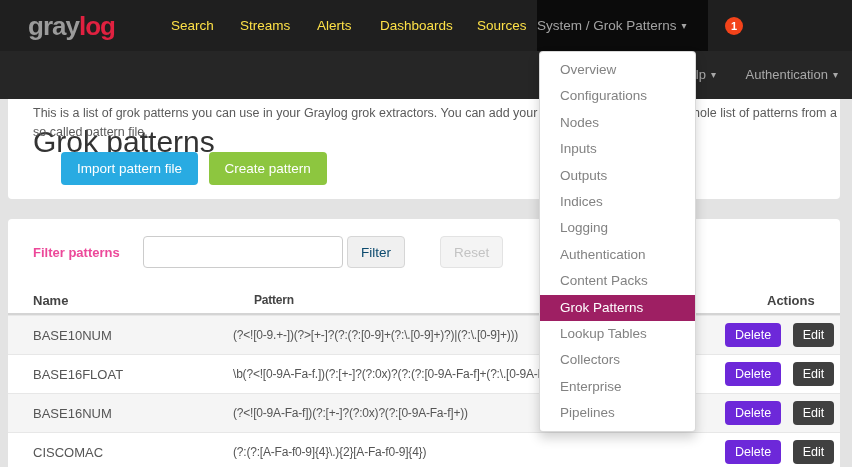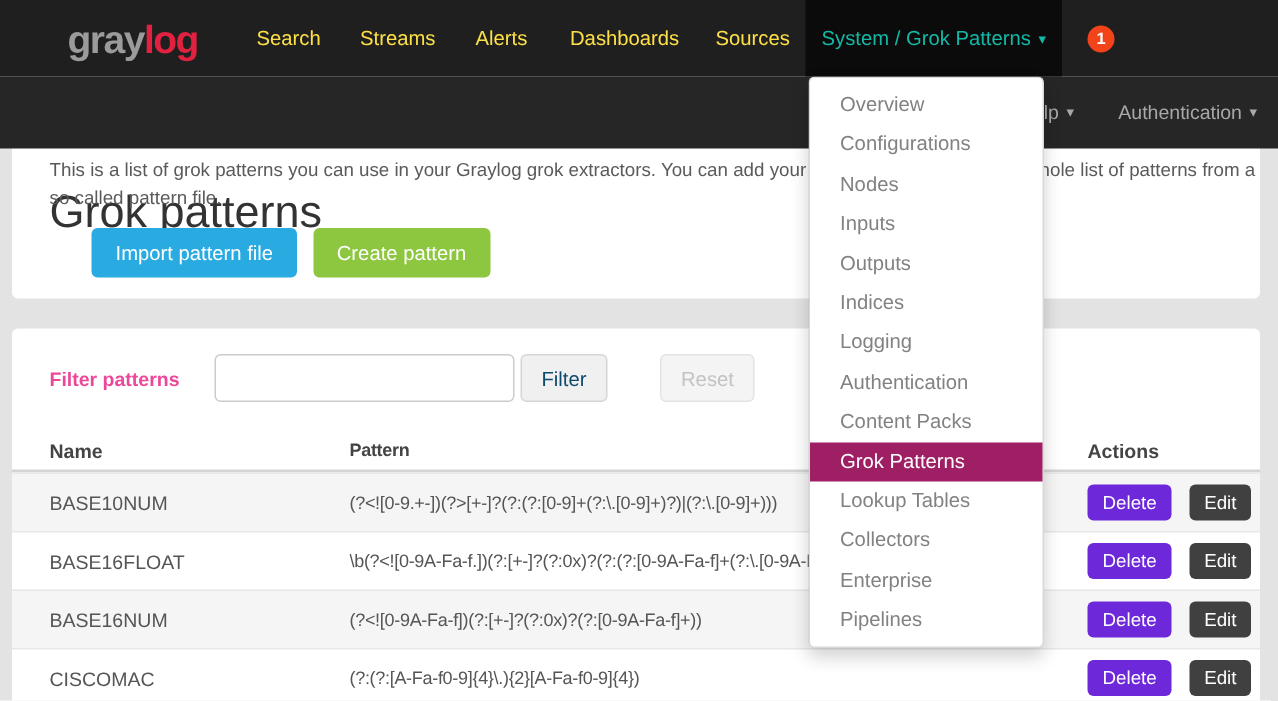--- a/index.html
+++ b/index.html
@@ -7,26 +7,26 @@
   body {
     position:relative; overflow:hidden;
     background:#e3e3e3;
     font-family:"Liberation Sans","DejaVu Sans",sans-serif;
     -webkit-font-smoothing:antialiased;
   }
   
   .navbar { position:absolute; left:0; top:0; width:852px; height:99px; z-index:10; }
   .nav-row1 { position:absolute; left:0; top:0; width:852px; height:51px; background:#1f1f1f; }
   .nav-row2 { position:absolute; left:0; top:51px; width:852px; height:48px; background:#262626; }
-  .logo { position:absolute; left:45px; top:11px; font-size:26px; font-weight:bold; letter-spacing:-1px; cursor:pointer; }
+  .logo { position:absolute; left:28px; top:11px; font-size:26px; font-weight:bold; letter-spacing:-1px; cursor:pointer; }
   .logo .lg-gray { color:#9b9b9b; }
   .logo .lg-red  { color:#e02140; }
   .nav-item { position:absolute; top:0; height:51px; line-height:51px; font-size:13.5px; color:#fde047; cursor:pointer; }
   .nav-item.active-block {
-    background:#0b0b0b; color:#14b8a6; text-align:center;
+    background:#0b0b0b; color:#a3a3a3; text-align:left;
   }
   .caret { font-size:10px; margin-left:5px; position:relative; top:-1px; }
   .badge {
     position:absolute; left:725px; top:17px; width:18px; height:18px; border-radius:50%;
     background:#f3431a; color:#fff; font-size:11px; font-weight:bold;
     text-align:center; line-height:18px; cursor:pointer;
   }
   .nav2-item { position:absolute; top:0; height:48px; line-height:48px; font-size:13px; color:#a8a8a8; cursor:pointer; white-space:nowrap; }
   .nav2-help  { right:136px; }
   .nav2-admin { right:14px; }
@@ -61,21 +61,21 @@
     border:1px solid #ccc; border-radius:4px; padding:0 10px; font-family:inherit; font-size:13px; color:#555;
   }
   .btn-default {
     position:absolute; top:17px; height:32px; border-radius:4px; cursor:pointer;
     font-family:inherit; font-size:13.5px; padding:0 13px;
   }
   .btn-filter { left:339px; background:#f0f0f0; border:1px solid #d6d6d6; color:#0c4a6e; }
   .btn-reset  { left:404px; background:#f4f4f4; border:1px solid #e3e3e3; color:#c3c3c3; cursor:default;margin-left:28px; }
   .ptable { position:absolute; left:0; top:68px; width:832px; }
   .trow { display:flex; align-items:center; height:39px; padding-left:25px; }
-  .thead { height:28px; font-weight:bold; font-size:13px; color:#444; border-bottom:2px solid #d4d4d4; }
+  .thead { height:28px; font-weight:bold; font-size:13px; color:#444; border-bottom:2px solid #d4d4d4;gap:21px; }
   .tbody-row { font-size:13px; color:#555; border-top:1px solid #e7e7e7; }
   .tbody-row:first-of-type { border-top:none; }
   .stripe { background:#f5f5f5; }
   .col-name    { flex:0 0 200px; overflow:hidden; white-space:nowrap; }
   .col-pattern { flex:0 0 492px; overflow:hidden; white-space:nowrap; font-size:12px; letter-spacing:-0.2px; }
   .col-actions { flex:1 1 auto; white-space:nowrap; }
   .btn-sm {
     display:inline-block; border:none; border-radius:4px; cursor:pointer;
     font-family:inherit; font-size:12.5px; color:#fff; padding:5px 10px; line-height:14px;
   }

